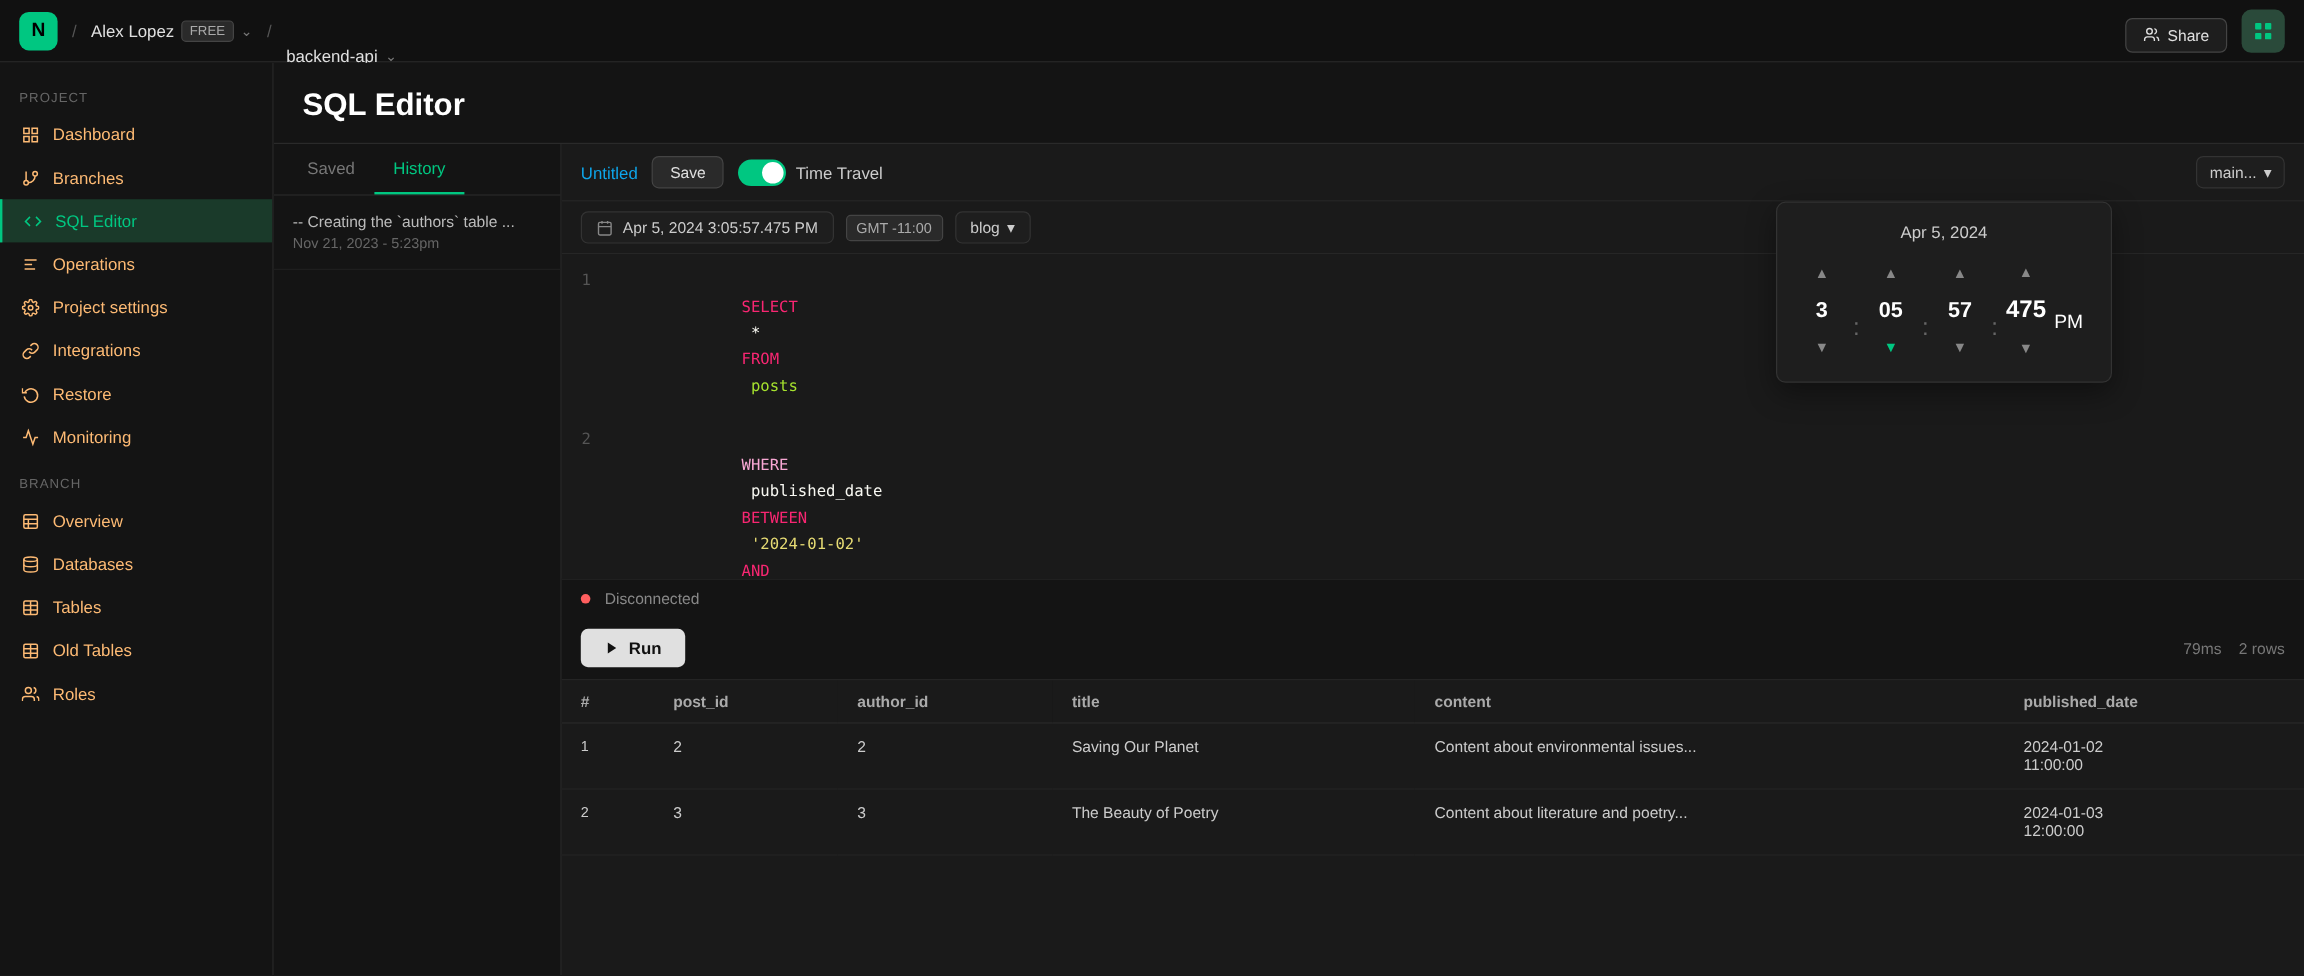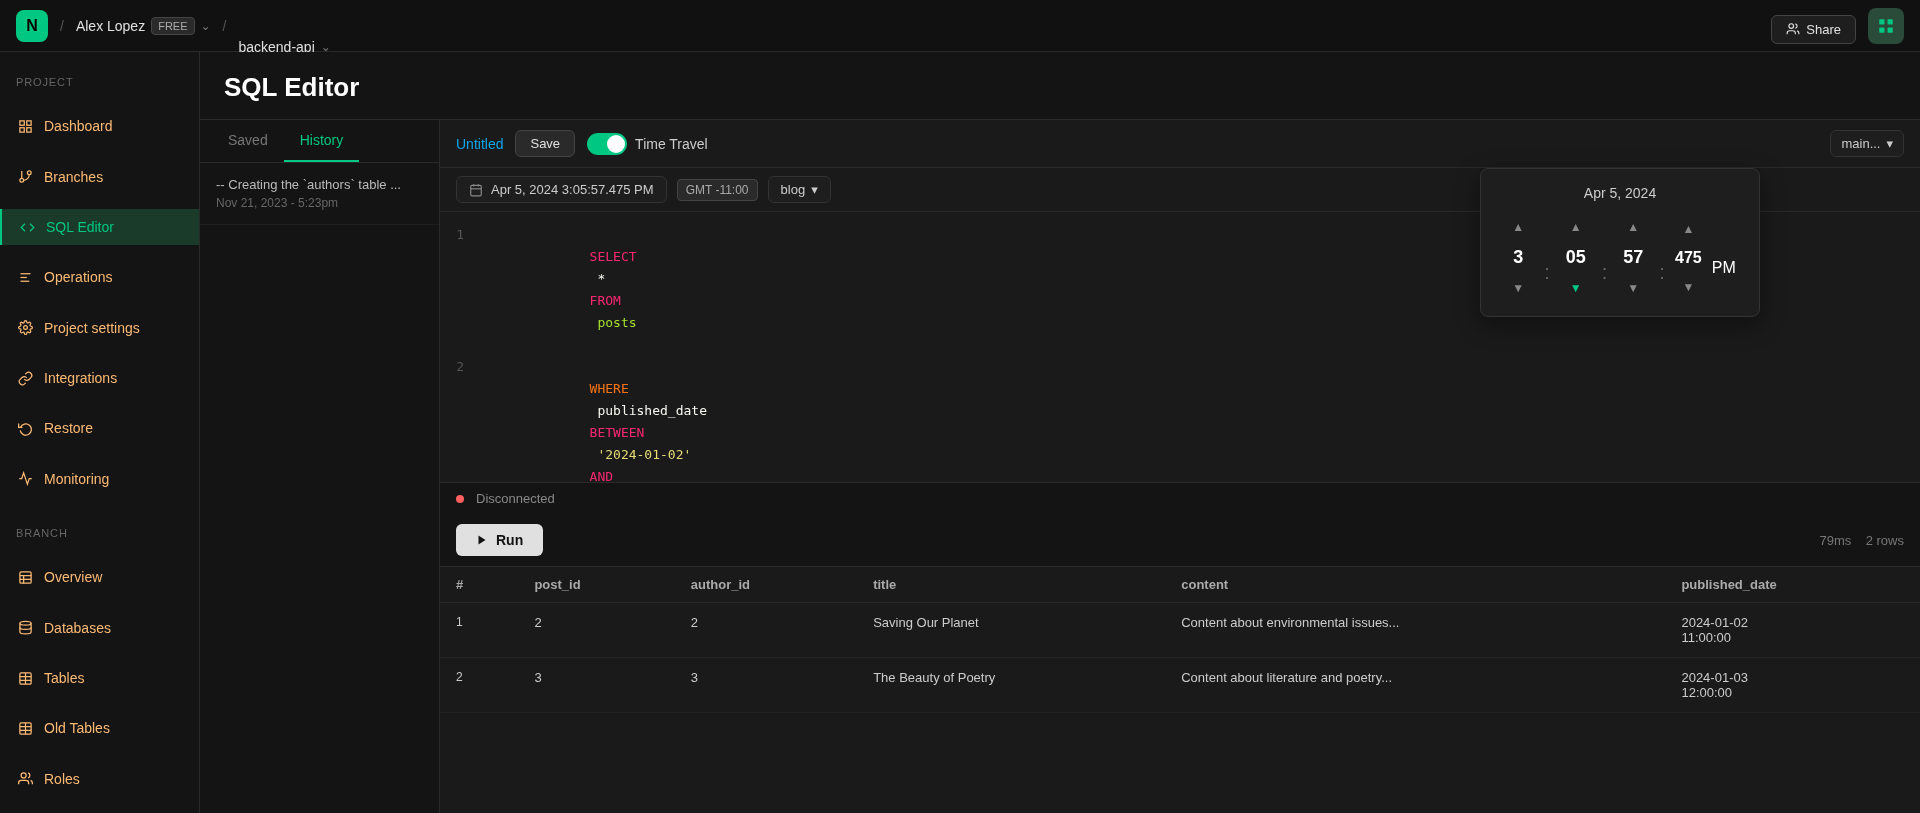--- a/index.html
+++ b/index.html
@@ -94,29 +94,28 @@
 
     
     .main-layout {
       display: flex;
       flex: 1;
       overflow: hidden;
     }
 
     
     .sidebar {
-      width: 200px;
+      width: 228px;
       background: #141414;
       border-right: 1px solid #2a2a2a;
       display: flex;
       flex-direction: column;
       padding: 16px 0;
       flex-shrink: 0;
       overflow-y: auto;
-      justify-content: space-between;
     }
     .sidebar-section-label {
       font-size: 11px;
       color: #666;
       text-transform: uppercase;
       letter-spacing: 0.08em;
       padding: 0 16px;
       margin-bottom: 6px;
       margin-top: 8px;
     }
@@ -358,21 +357,21 @@
       font-size: 12px;
     }
     .picker-arrow.active-down { color: #00c781; }
     .picker-value {
       color: #fff;
       font-size: 18px;
       font-weight: 600;
       min-width: 40px;
       text-align: center;
     }
-    .picker-value.small { font-size: 16px; min-width: 35px; }
+    .picker-value.small { font-size: 20px; min-width: 35px; }
     .picker-ampm {
       color: #fff;
       font-size: 16px;
       padding: 0 6px;
       align-self: center;
       margin-top: 20px;
     }
 
     
     .code-area {
@@ -393,21 +392,21 @@
       padding-right: 16px;
       color: #555;
       flex-shrink: 0;
       user-select: none;
     }
     .line-content { flex: 1; white-space: pre; }
     .sql-select { color: #f92672; }
     .sql-star { color: #f8f8f2; }
     .sql-from { color: #f92672; }
     .sql-table { color: #a6e22e; }
-    .sql-where { color: #f97316; margin-top: 32px; }
+    .sql-where { color: #f9a8d4; margin-top: 32px; }
     .sql-col { color: #f8f8f2; }
     .sql-between { color: #f92672; }
     .sql-and { color: #f92672; }
     .sql-string { color: #e6db74; }
 
     
     .status-bar {
       background: #141414;
       border-top: 1px solid #2a2a2a;
       padding: 8px 16px;

